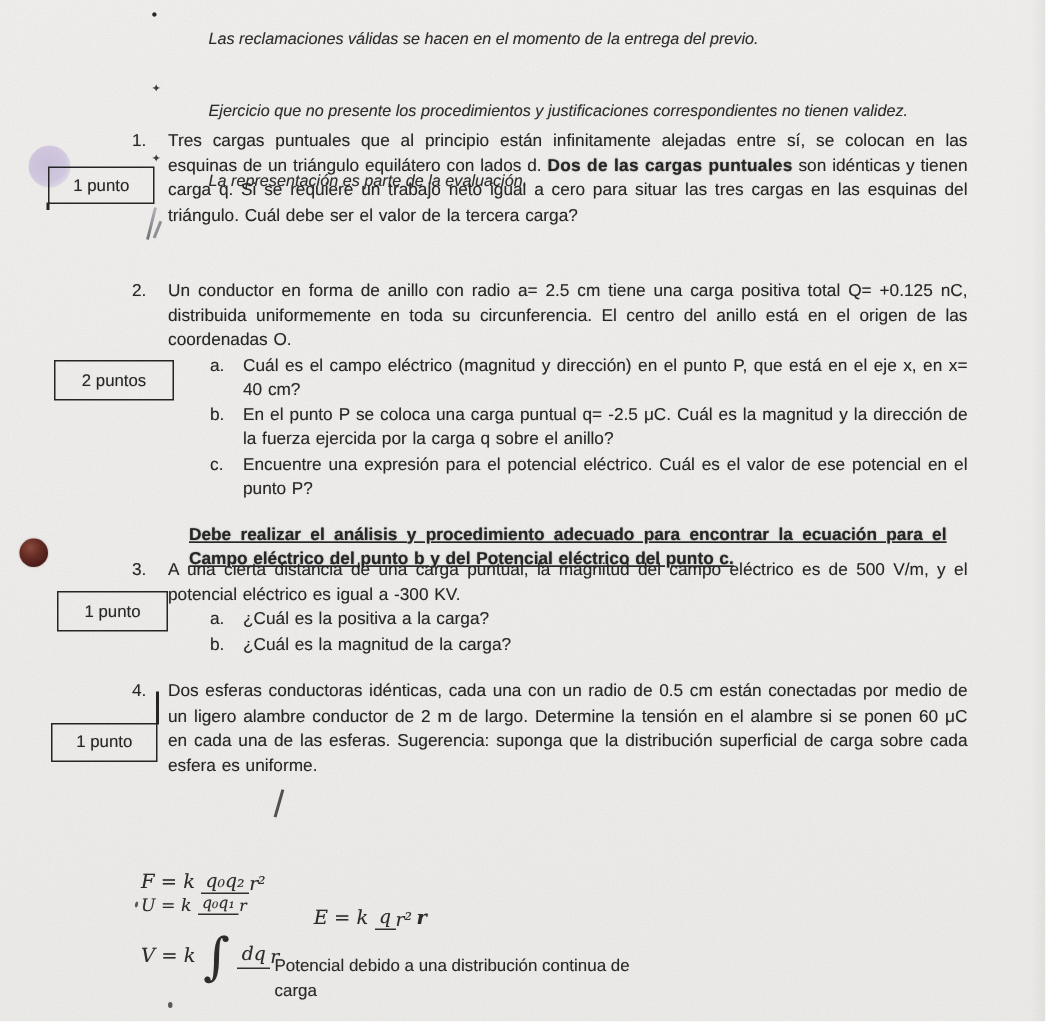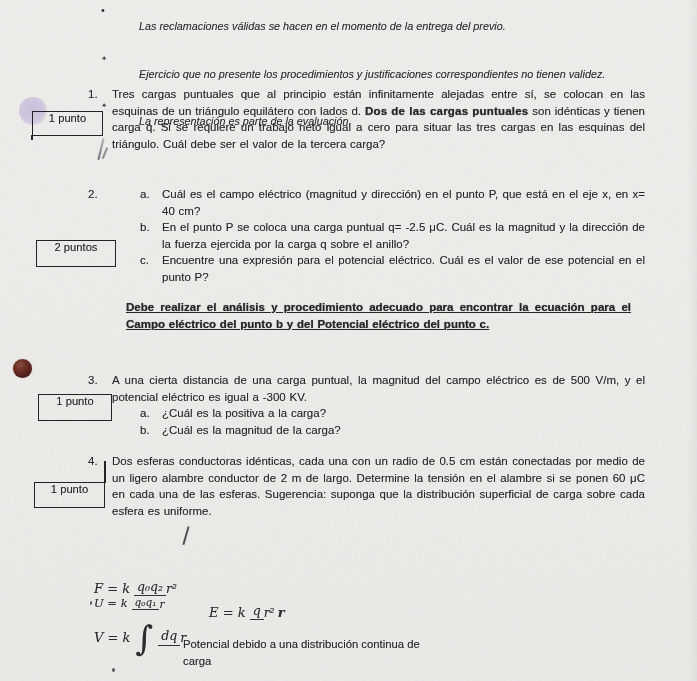--- a/index.html
+++ b/index.html
@@ -60,21 +60,21 @@
     text-decoration:underline;
   }
   .p1 { top:86px; }
   .p2 { top:186px; }
   .p3 { top:372px; }
   .p4 { top:453px; }
 
   
   .points-box {
     position:absolute; border:1.6px solid #1c1c1c;
-    display:flex; justify-content:center;
+    display:flex; align-items:center; justify-content:center;
     font-size:11.2px; background:transparent;
     text-shadow:0 0 0.5px rgba(30,30,30,.4);
   }
   .box1 { left:32px; top:111px; width:69px; height:23px; }
   .box1::after {  
     content:""; position:absolute; left:-1.6px; bottom:-5px;
     width:1.6px; height:5px; background:#1c1c1c;
   }
   .box2 { left:36px; top:240px; width:78px; height:25px; }
   .box3 { left:38px; top:394px; width:72px; height:25px; }
@@ -189,20 +189,21 @@
     <span>1 punto</span>
   </div>
 
   <section class="problem p1">
     <span class="pnum">1.</span>
     <p class="ptext"><span>Tres cargas puntuales que al principio están infinitamente alejadas entre sí, se colocan en las esquinas de un triángulo equilátero con lados d. </span><span class="bold-smudge">Dos de las cargas puntuales</span><span> son idénticas y tienen carga q. Si se requiere un trabajo neto igual a cero para situar las tres cargas en las esquinas del triángulo. Cuál debe ser el valor de la tercera carga?</span></p>
   </section>
 
   <section class="problem p2">
     <span class="pnum">2.</span>
+    <p class="ptext">Un conductor en forma de anillo con radio a= 2.5 cm tiene una carga positiva total Q= +0.125 nC, distribuida uniformemente en toda su circunferencia. El centro del anillo está en el origen de las coordenadas O.</p>
     <div class="subitem">
       <span class="sublabel">a.</span>
       <p class="subtext">Cuál es el campo eléctrico (magnitud y dirección) en el punto P, que está en el eje x, en x= 40 cm?</p>
     </div>
     <div class="subitem">
       <span class="sublabel">b.</span>
       <p class="subtext">En el punto P se coloca una carga puntual q= -2.5 μC. Cuál es la magnitud y la dirección de la fuerza ejercida por la carga q sobre el anillo?</p>
     </div>
     <div class="subitem">
       <span class="sublabel">c.</span>

